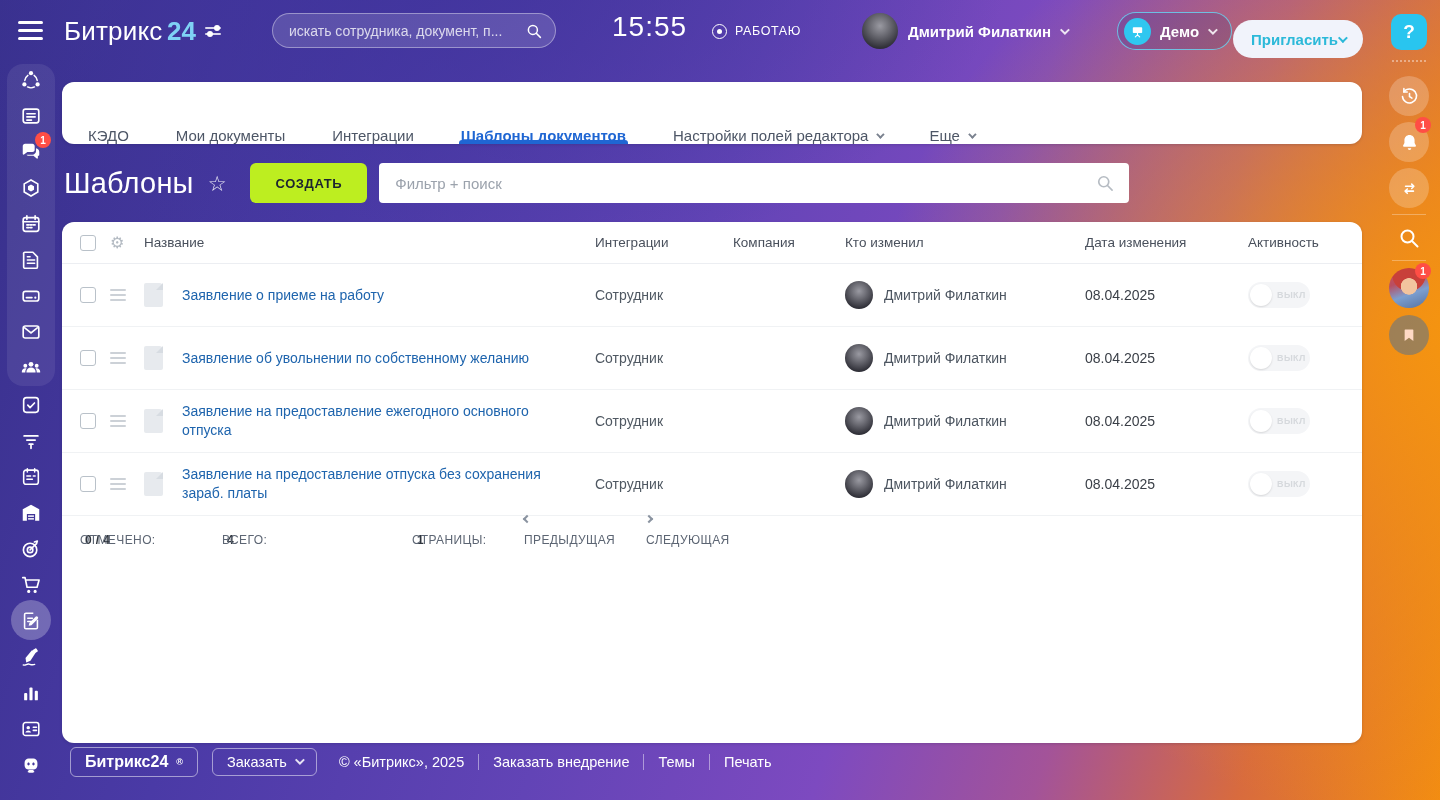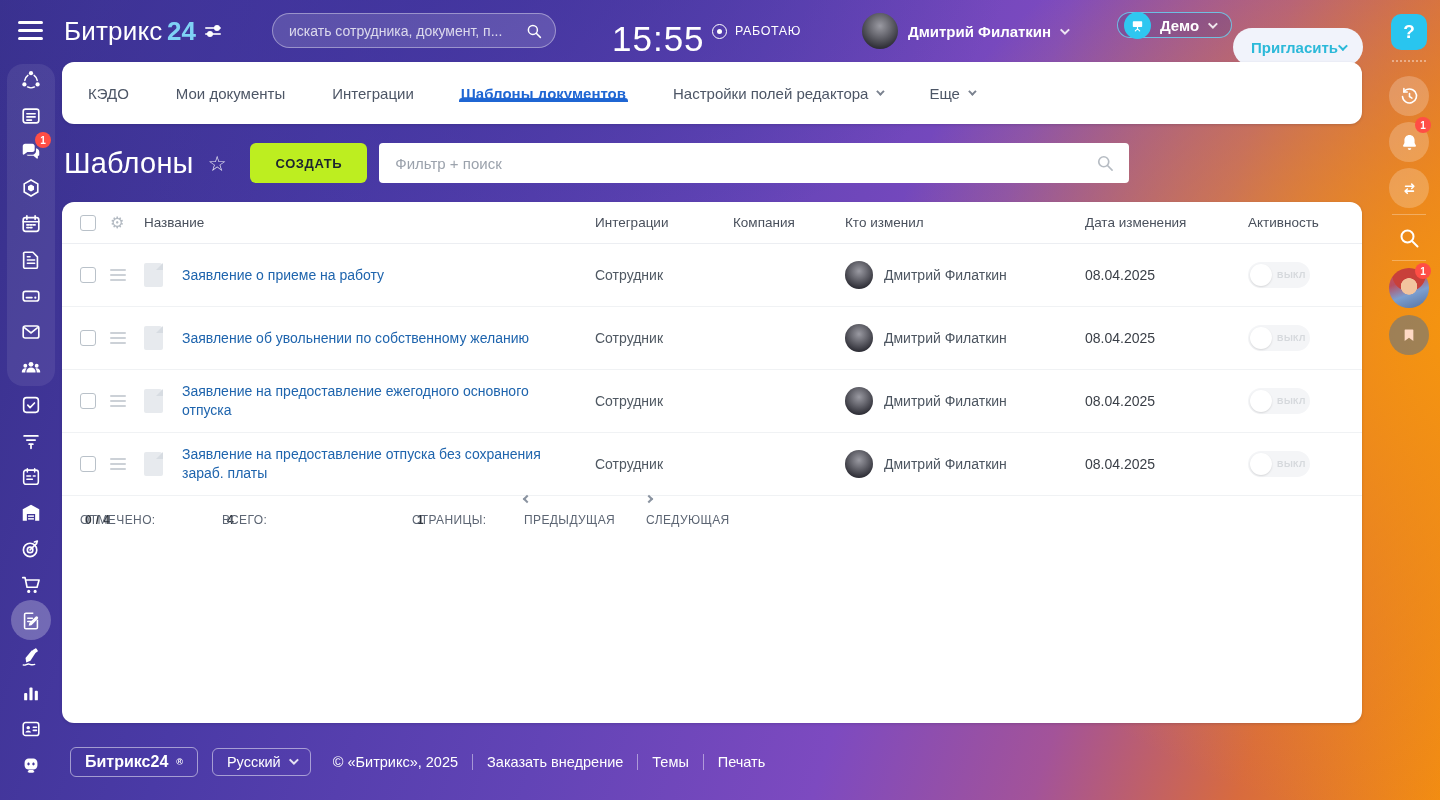--- a/index.html
+++ b/index.html
@@ -28,39 +28,39 @@
   .logo-tune i::after { content:''; position:absolute; top:-2px; width:6px; height:6px; border-radius:50%; background:#fff; }
   .logo-tune i:nth-child(1)::after { left:9px; } .logo-tune i:nth-child(2)::after { left:2px; }
 
   .tb-search { position:absolute; left:272px; top:13px; width:284px; height:35px; border-radius:18px;
     background:rgba(255,255,255,.14); border:1px solid rgba(255,255,255,.38); display:flex; align-items:center; padding:0 12px 0 16px; }
   .tb-search input { flex:1; background:transparent; border:none; outline:none; font-size:14px; color:#fff; font-family:inherit; }
   .tb-search input::placeholder { color:rgba(255,255,255,.78); }
   .mag { width:18px; height:18px; color:#fff; }
   .mag svg { display:block; width:100%; height:100%; }
 
-  .clock { position:absolute; left:612px; top:19px; font-size:35px; color:#fff; letter-spacing:1px; font-weight:normal; }
+  .clock { position:absolute; left:612px; top:11px; font-size:28px; color:#fff; letter-spacing:1px; font-weight:normal; }
   .status { position:absolute; left:712px; top:0; height:62px; display:flex; align-items:center; gap:8px; cursor:pointer; }
   .rec { width:15px; height:15px; border:1.6px solid #fff; border-radius:50%; position:relative; }
   .rec::after { content:''; position:absolute; left:50%; top:50%; width:5px; height:5px; margin:-2.5px 0 0 -2.5px; border-radius:50%; background:#fff; }
   .status .txt { color:#fff; font-size:12.5px; letter-spacing:.6px; }
 
   .tb-avatar { position:absolute; left:862px; top:13px; width:36px; height:36px; border-radius:50%;
     background:radial-gradient(circle at 50% 36%, #9a9aa2 0%, #6e6e76 32%, #2c2c34 78%); cursor:pointer; }
   .tb-user { position:absolute; left:908px; top:0; height:62px; display:flex; align-items:center; gap:9px; cursor:pointer; }
   .tb-user .nm { color:#fff; font-size:15px; font-weight:bold; }
 
   .chev { display:inline-block; width:7px; height:7px; border-right:2px solid rgba(255,255,255,.85); border-bottom:2px solid rgba(255,255,255,.85); transform:rotate(45deg) translateY(-2px); }
 
-  .btn-demo { position:absolute; left:1117px; top:12px; height:26px; border-radius:19px; display:flex; align-items:center; gap:9px;
+  .btn-demo { position:absolute; left:1117px; top:12px; height:38px; border-radius:19px; display:flex; align-items:center; gap:9px;
     padding:0 16px 0 6px; border:1.5px solid rgba(102,228,255,.75); background:rgba(28,38,130,.18); cursor:pointer; }
   .demo-ic { width:27px; height:27px; border-radius:50%; background:#2fc7f0; display:flex; align-items:center; justify-content:center; }
   .demo-ic svg { width:15px; height:15px; display:block; }
   .btn-demo .lbl { color:#fff; font-size:15px; font-weight:bold; }
-  .btn-invite { position:absolute; left:1233px; top:28px; height:38px; border-radius:19px; display:flex; align-items:center; 
+  .btn-invite { position:absolute; left:1233px; top:20px; height:38px; border-radius:19px; display:flex; align-items:center; 
     padding:0 18px; background:#f1f3fb; border:none; cursor:pointer; }
   .btn-invite .lbl { color:#2cb9d9; font-size:15px; font-weight:bold; }
   .btn-invite .chev { border-color:#2cb9d9; }
 
   
   .left-rail { position:absolute; left:0; top:62px; width:62px; height:738px; }
   .lr-group-bg { position:absolute; left:7px; top:2px; width:48px; height:322px; border-radius:16px; background:rgba(255,255,255,.08); }
   .lr-item { position:absolute; left:0; width:62px; height:24px; display:flex; justify-content:center; align-items:center; cursor:pointer; }
   .lr-item svg { width:22px; height:22px; display:block; }
   .lr-active-bg { position:absolute; left:11px; width:40px; height:40px; border-radius:50%; background:rgba(255,255,255,.26); }
@@ -83,22 +83,22 @@
       radial-gradient(circle at 50% 46%, #f2c49e 0 27%, rgba(242,196,158,0) 29%),
       radial-gradient(circle at 50% 16%, #c8403a 0 42%, rgba(200,64,58,0) 44%),
       linear-gradient(160deg, #d4514a 0%, #b84e62 34%, #7c9fd0 62%, #55719f 100%); }
   .rr-bookmark { position:absolute; left:11px; top:315px; width:40px; height:40px; border-radius:50%; background:rgba(90,115,140,.55);
     display:flex; align-items:center; justify-content:center; cursor:pointer; }
   .rr-bookmark svg { width:18px; height:18px; display:block; }
 
   
   .main { position:absolute; left:62px; top:62px; width:1300px; }
 
-  .tabsbar { height:62px; background:#fff; border-radius:12px; display:flex; align-items:center; padding:0 26px;
-    box-shadow:0 1px 3px rgba(20,20,60,.18); }
+  .tabsbar { height:62px; background:#fff; border-radius:12px; display:flex; align-items:flex-end; padding:0 26px;
+    box-shadow:0 1px 3px rgba(20,20,60,.18);margin-top:20px; }
   .tab { position:relative; display:flex; align-items:center; gap:8px; margin-right:47px; font-size:15px; color:#4d5666; cursor:pointer; white-space:nowrap; }
   .tab .chev { border-color:#7a828f; width:6px; height:6px; }
   .tab.active { color:#1f66d3; font-weight:bold; }
   .tab.active::after { content:''; position:absolute; left:-2px; right:-2px; bottom:0; height:4px; background:#1f66d3; border-radius:3px 3px 0 0; }
 
   .toolbar { height:78px; display:flex; align-items:center; }
   .page-title { font-size:29px; color:#fff; font-weight:normal; margin-left:2px; letter-spacing:.2px; }
   .star { font-family:"DejaVu Sans",sans-serif; font-size:21px; color:rgba(255,255,255,.9); margin:2px 0 0 14px; cursor:pointer; }
   .btn-create { margin-left:24px; height:40px; padding:0 25px; border:none; border-radius:6px; background:#bdee20;
     color:#1c2430; font-size:13px; font-weight:bold; letter-spacing:.6px; text-transform:uppercase; cursor:pointer; font-family:inherit; }
@@ -546,21 +546,21 @@
 
     </div>
   </div>
 
   <div class="footer">
     <div class="f-box f-logo">
         <span>Битрикс24</span>
         <sup>®</sup>
       </div>
     <div class="f-box f-lang">
-        <span>Русский</span>
+        <span>Заказать</span>
         <span class="chev"></span>
       </div>
     <span class="f-txt">© «Битрикс», 2025</span>
     <span class="f-div"></span>
     <a class="f-link">Заказать внедрение</a>
     <span class="f-div"></span>
     <a class="f-link">Темы</a>
     <span class="f-div"></span>
     <a class="f-link">Печать</a>
   </div>

